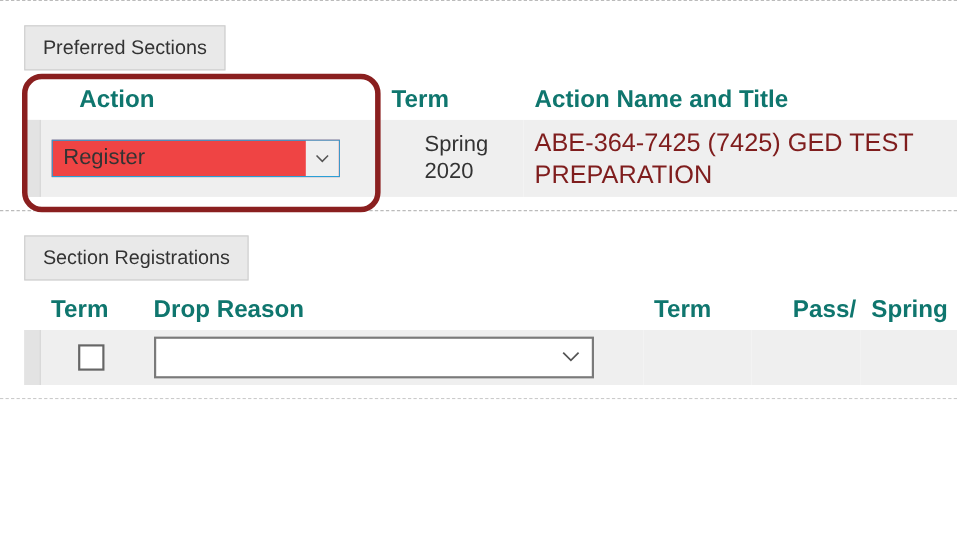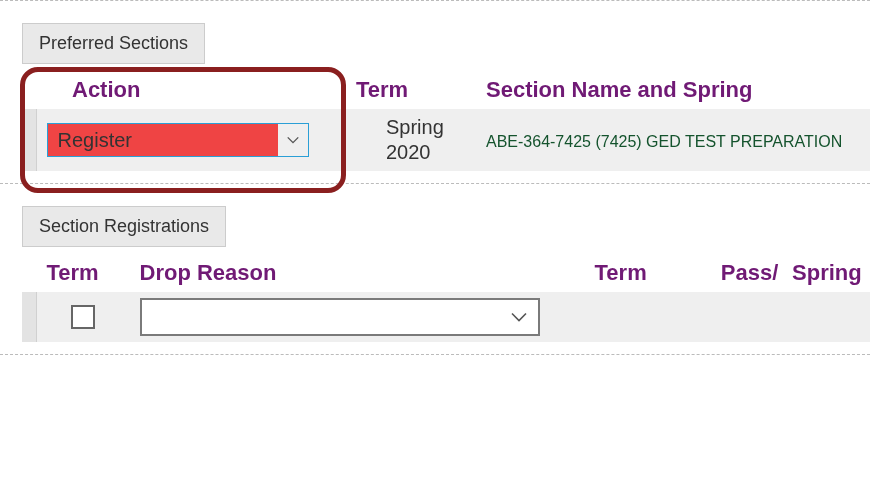--- a/index.html
+++ b/index.html
@@ -33,21 +33,21 @@
     table-layout: fixed;
   }
   th, td {
     text-align: left;
     vertical-align: middle;
     padding: 6px 10px;
   }
   th {
     font-weight: bold;
     font-size: 22px;
-    color: #701a75;
+    color: #0f766e;
     background: #fff;
     border-bottom: none;
   }
   tbody tr {
     background: #efefef;
   }
   tbody td {
     font-size: 20px;
     color: #333;
     border-top: 0;
@@ -55,23 +55,23 @@
   .col-stub { width: 14px; padding: 0; }
   .col-action { width: 310px; }
   .col-term { width: 130px; }
   .col-section { width: auto; }
   .col-drop { width: 90px; }
   .col-dropreason { width: 440px; }
   .col-term2 { width: 95px; }
   .col-pass { width: 96px; }
   .col-audit { width: 85px; }
   .section-link {
-    color: #14532d;
+    color: #7f1d1d;
     font-weight: normal;
-    font-size: 16px;
+    font-size: 23px;
     line-height: 1.25;
   }
   .term-cell {
     font-size: 20px;
     line-height: 1.25;
     padding-left: 40px;
   }
   .register-select {
     width: 262px;
     height: 34px;
@@ -152,21 +152,21 @@
       <col class="col-stub">
         <col class="col-action">
         <col class="col-term">
         <col class="col-section">
     </colgroup>
     <thead>
       <tr>
         <th class="col-stub"></th>
         <th class="pad-action"><span>Action</span></th>
         <th><span>Term</span></th>
-        <th><span>Section Name and Spring</span></th>
+        <th><span>Action Name and Title</span></th>
       </tr>
     </thead>
     <tbody>
       <tr>
         <td class="tbody-stub-cell"></td>
         <td>
           <div class="register-select">
             <span>Register</span>
             <span class="chev">
               <svg viewBox="0 0 16 16">

